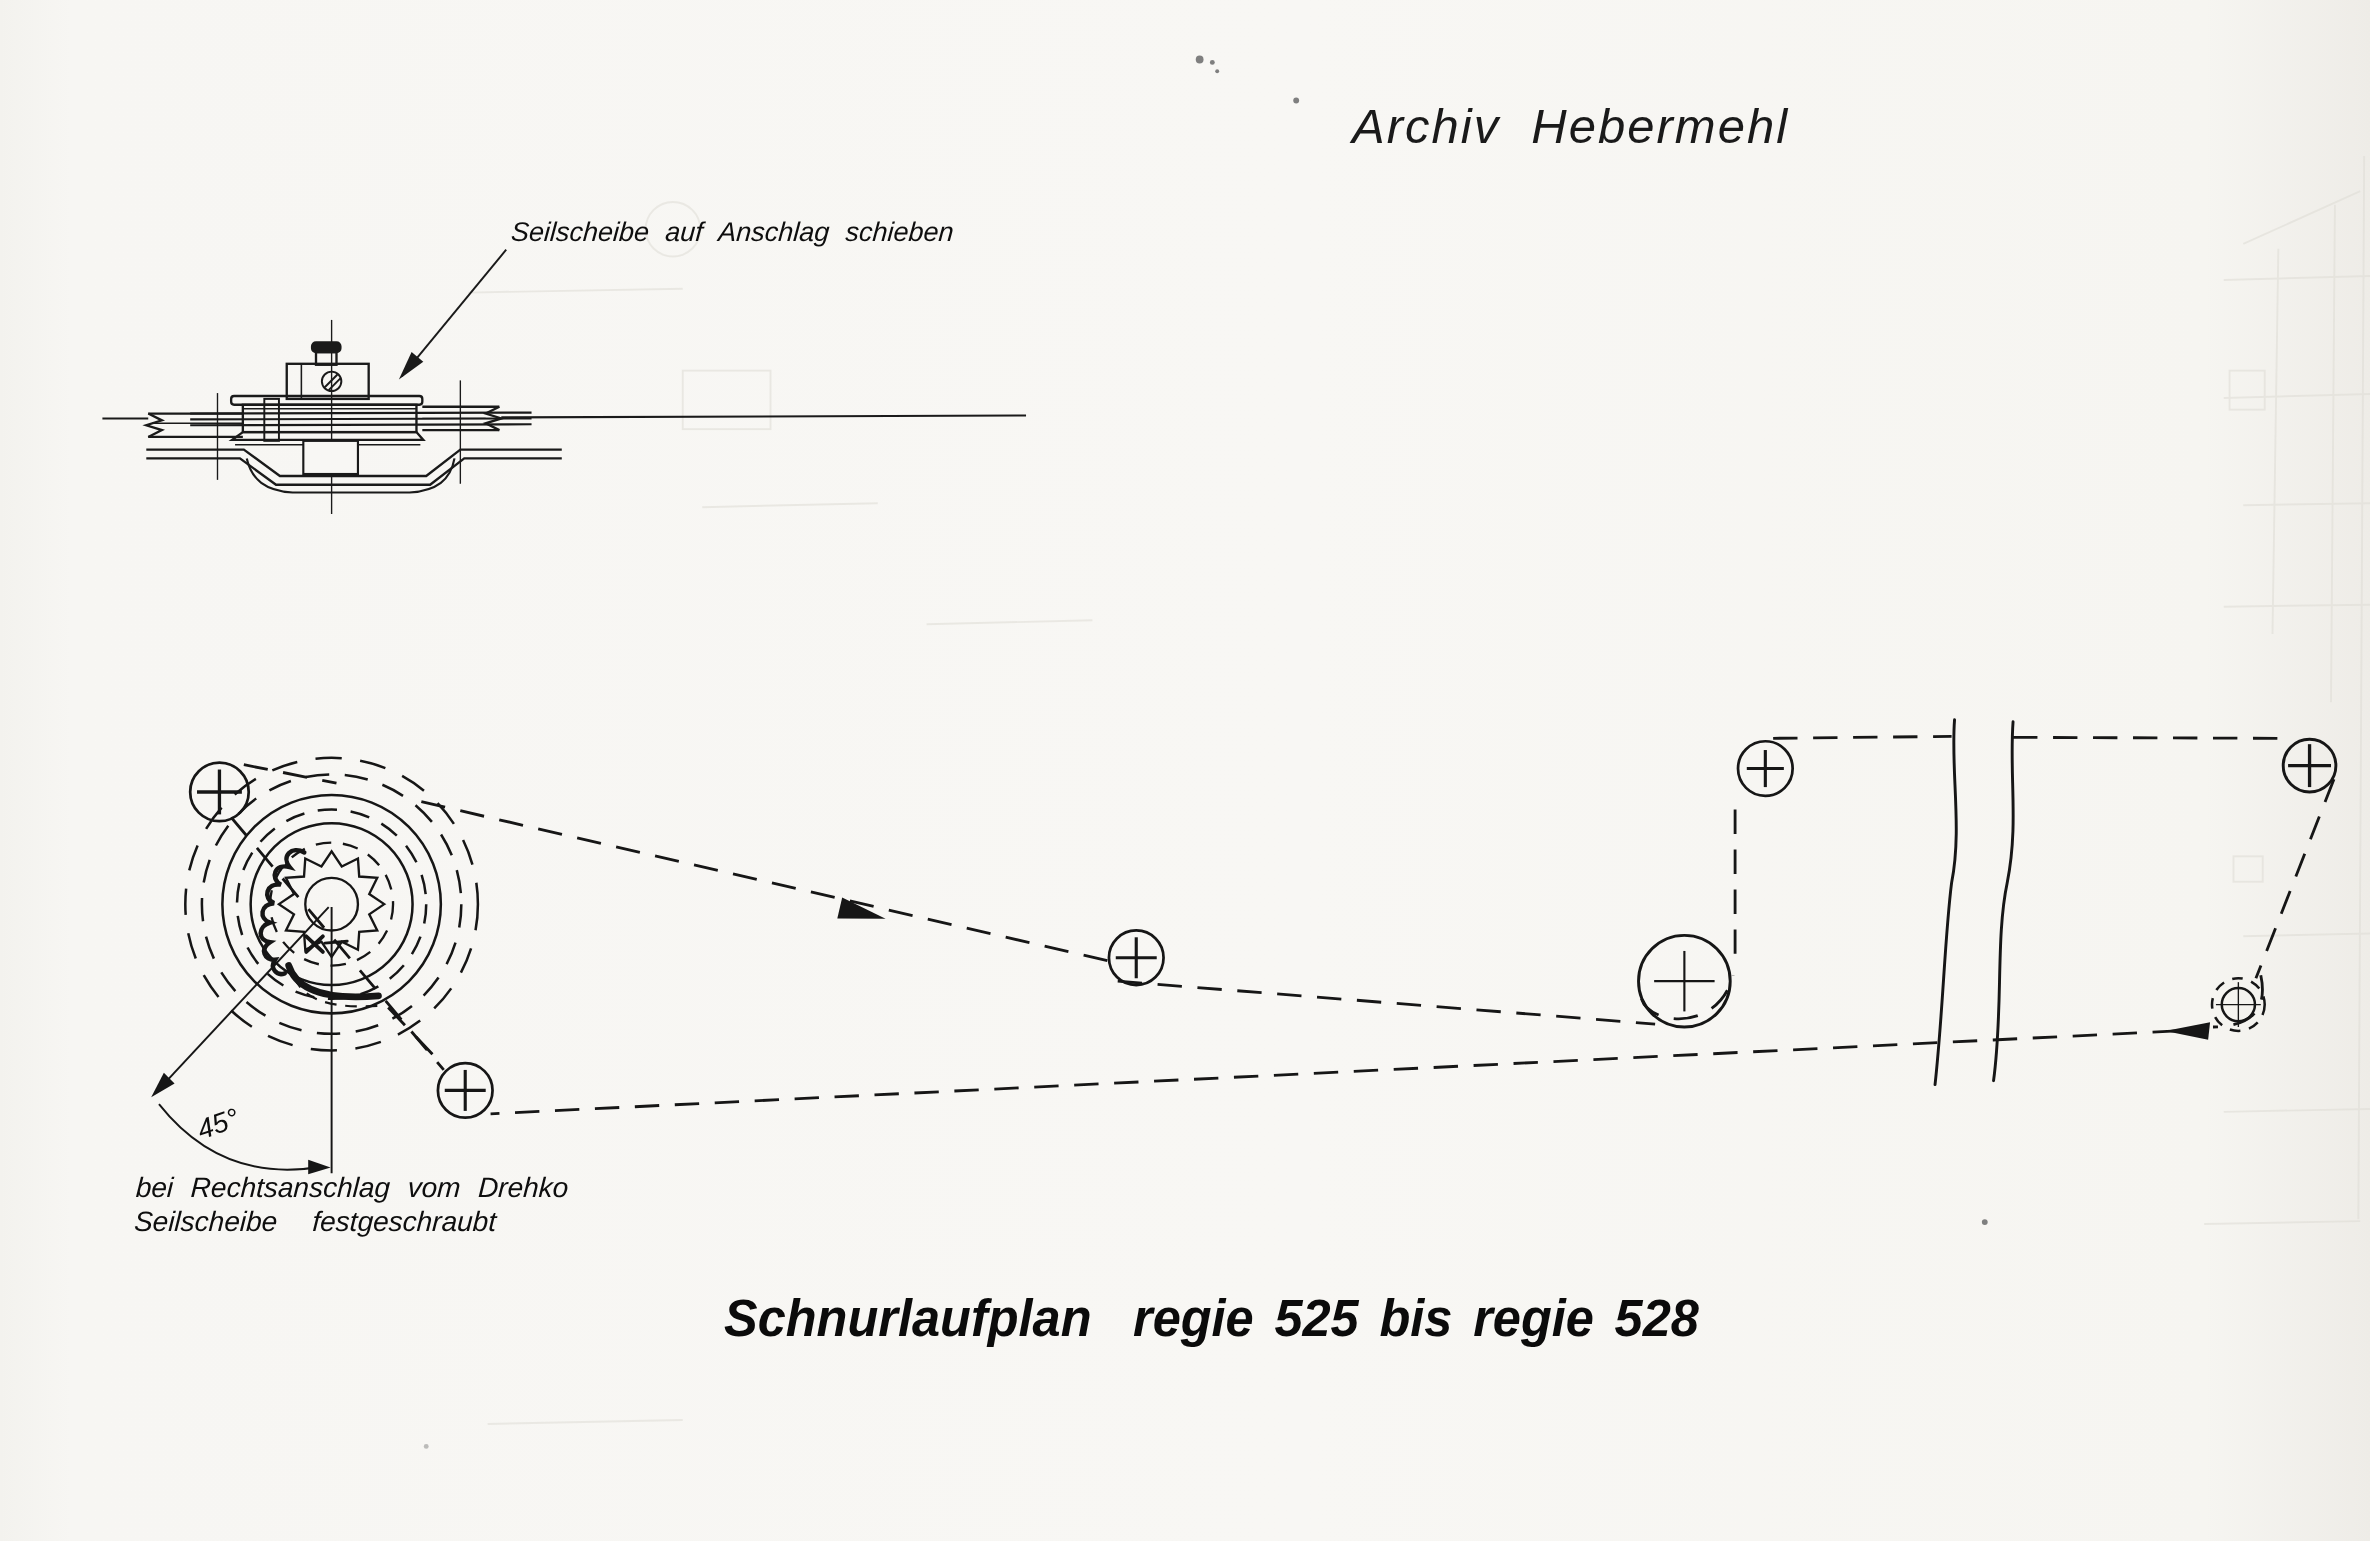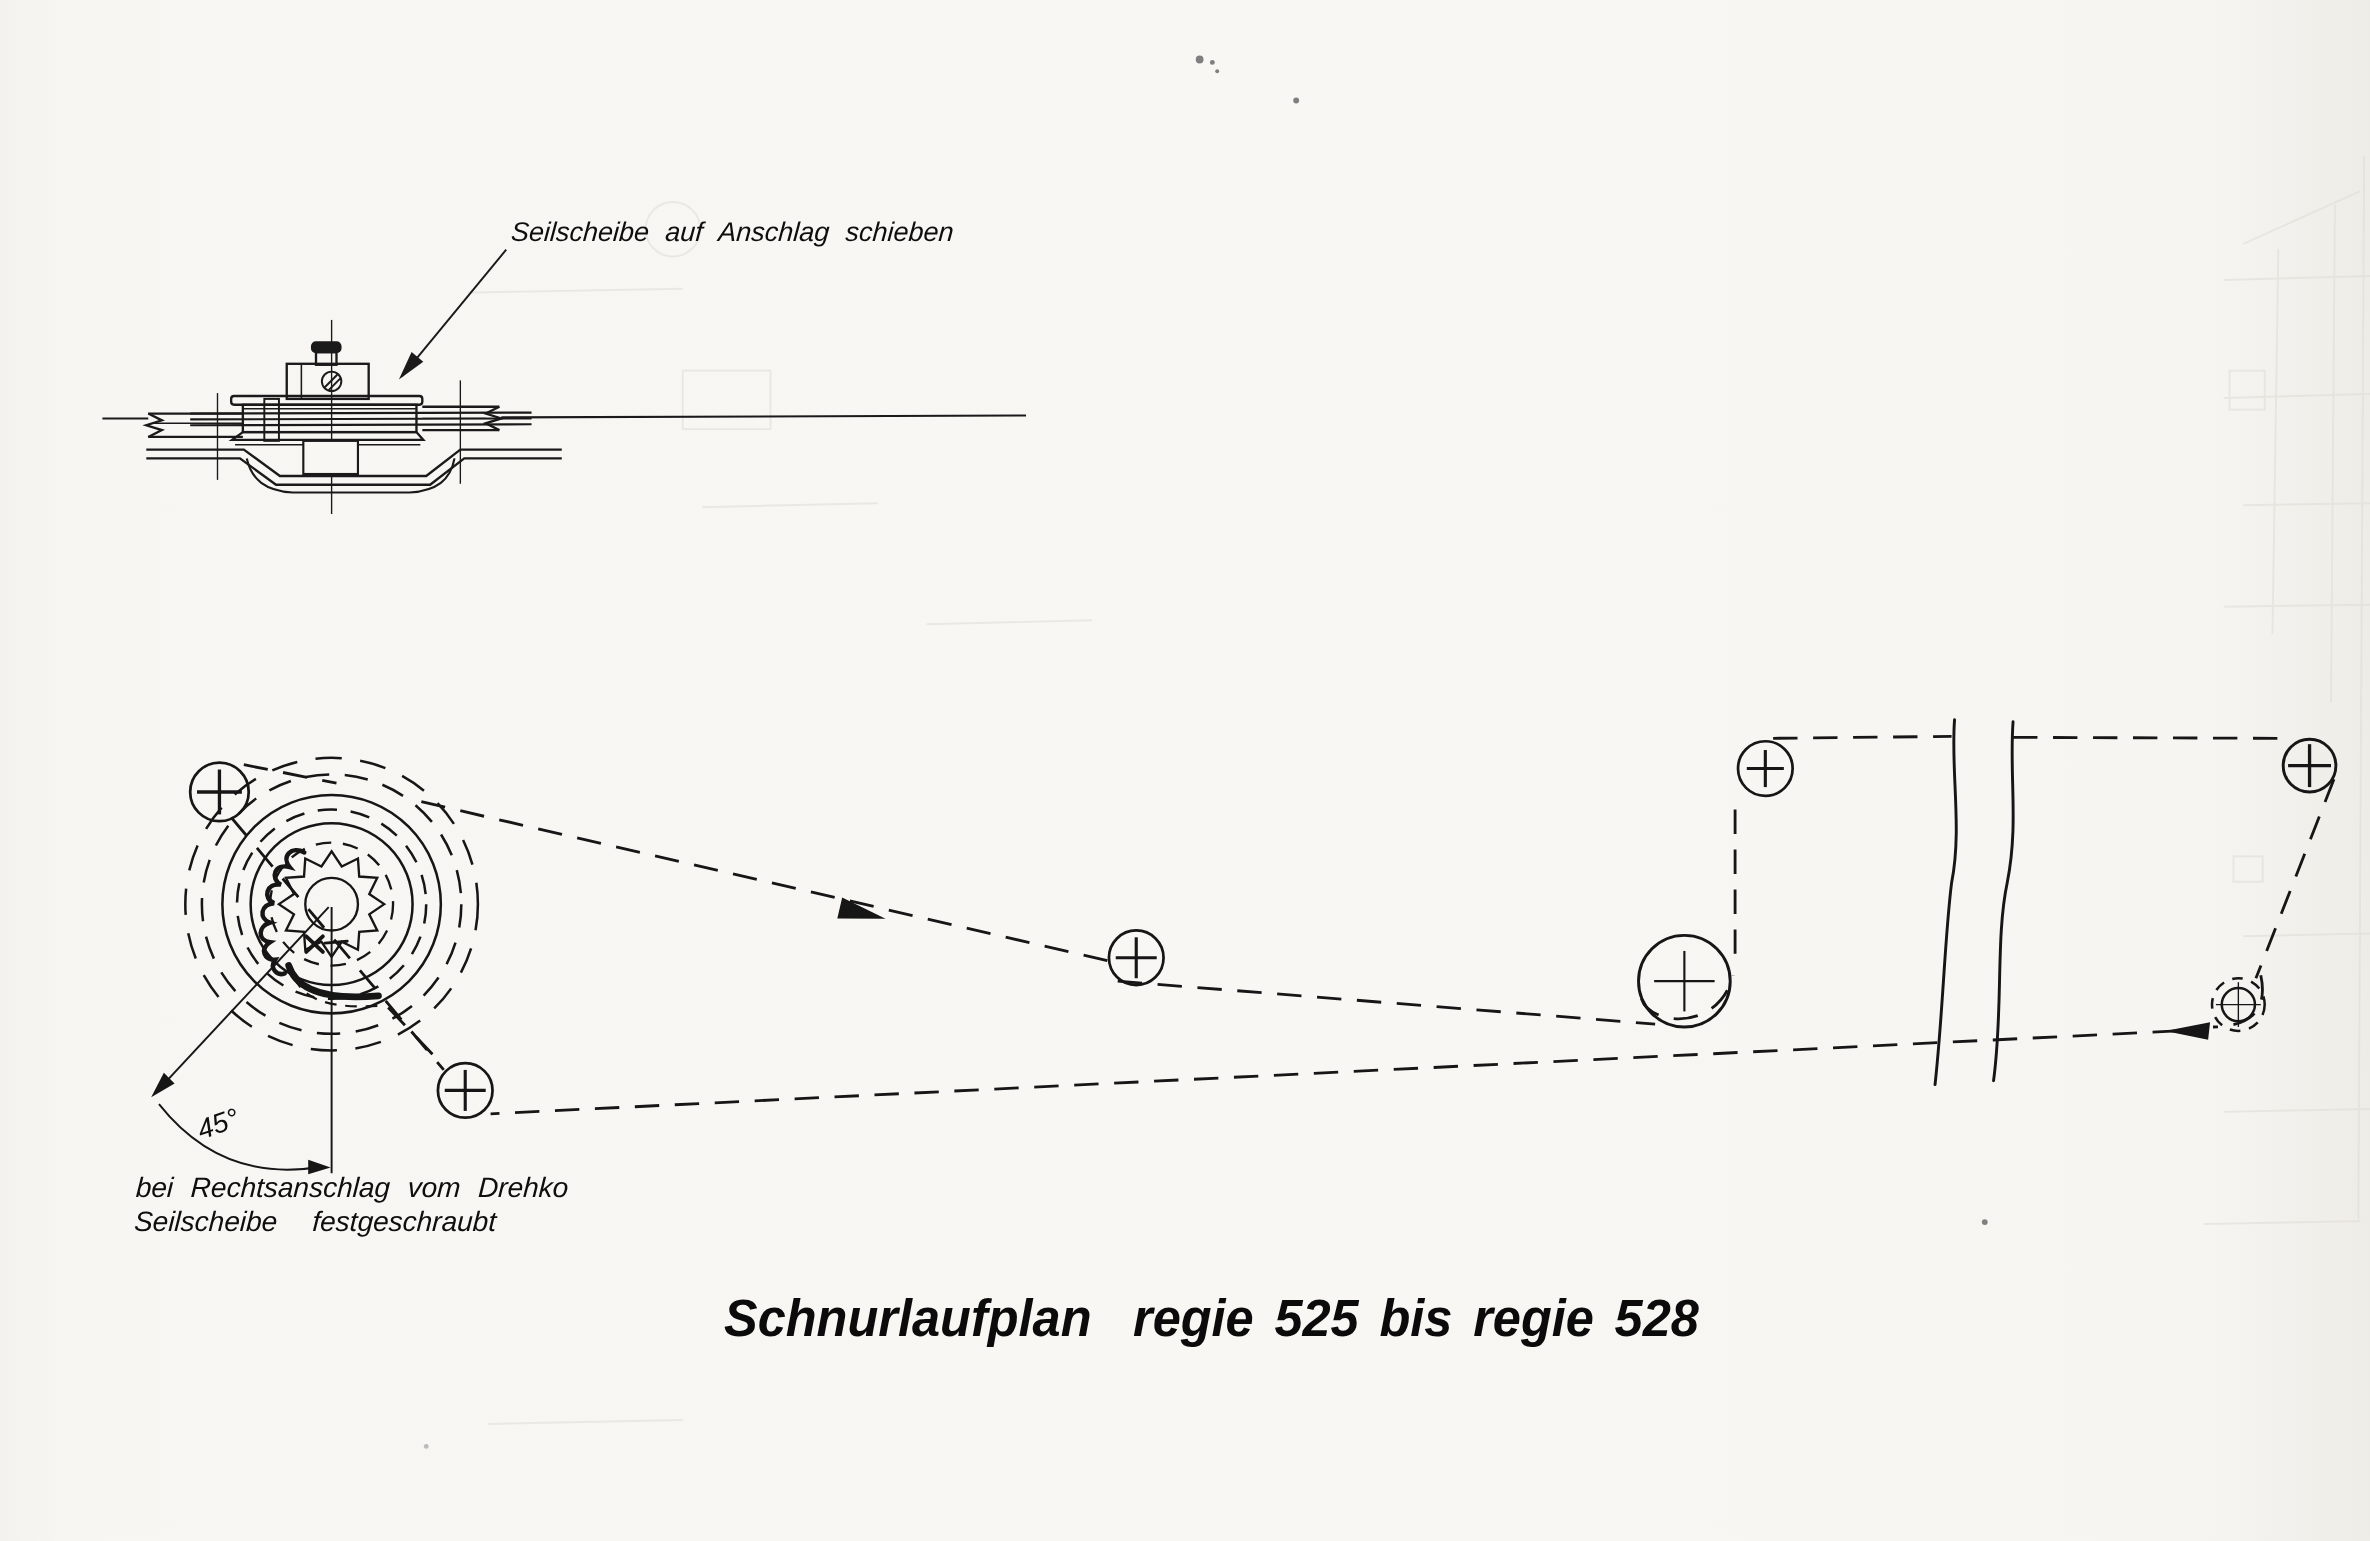--- a/index.html
+++ b/index.html
@@ -206,19 +206,20 @@
       <polygon points="339,1197 316,1189 316,1204" fill="#161616" stroke="none"></polygon>
     </g>
 
     <g stroke-width="3" stroke-linecap="round">
       <path d="M2004,738 C2000,790 2012,850 2001,905 C1994,960 1992,1040 1984,1112"></path>
       <path d="M2064,740 C2060,795 2070,845 2058,905 C2046,962 2054,1035 2044,1108"></path>
     </g>
   </g>
 </svg>
 
+<div class="txt archive-note">Archiv  Hebermehl</div>
 <div class="txt seil-label">Seilscheibe auf Anschlag schieben</div>
 <div class="txt angle-label">45°</div>
 <div class="txt drum-note"><span>bei Rechtsanschlag vom Drehko</span><br><span>Seilscheibe  festgeschraubt</span></div>
 <div class="txt caption">Schnurlaufplan  regie 525 bis regie 528</div>
 
 </div>
 
 
 </body></html>

